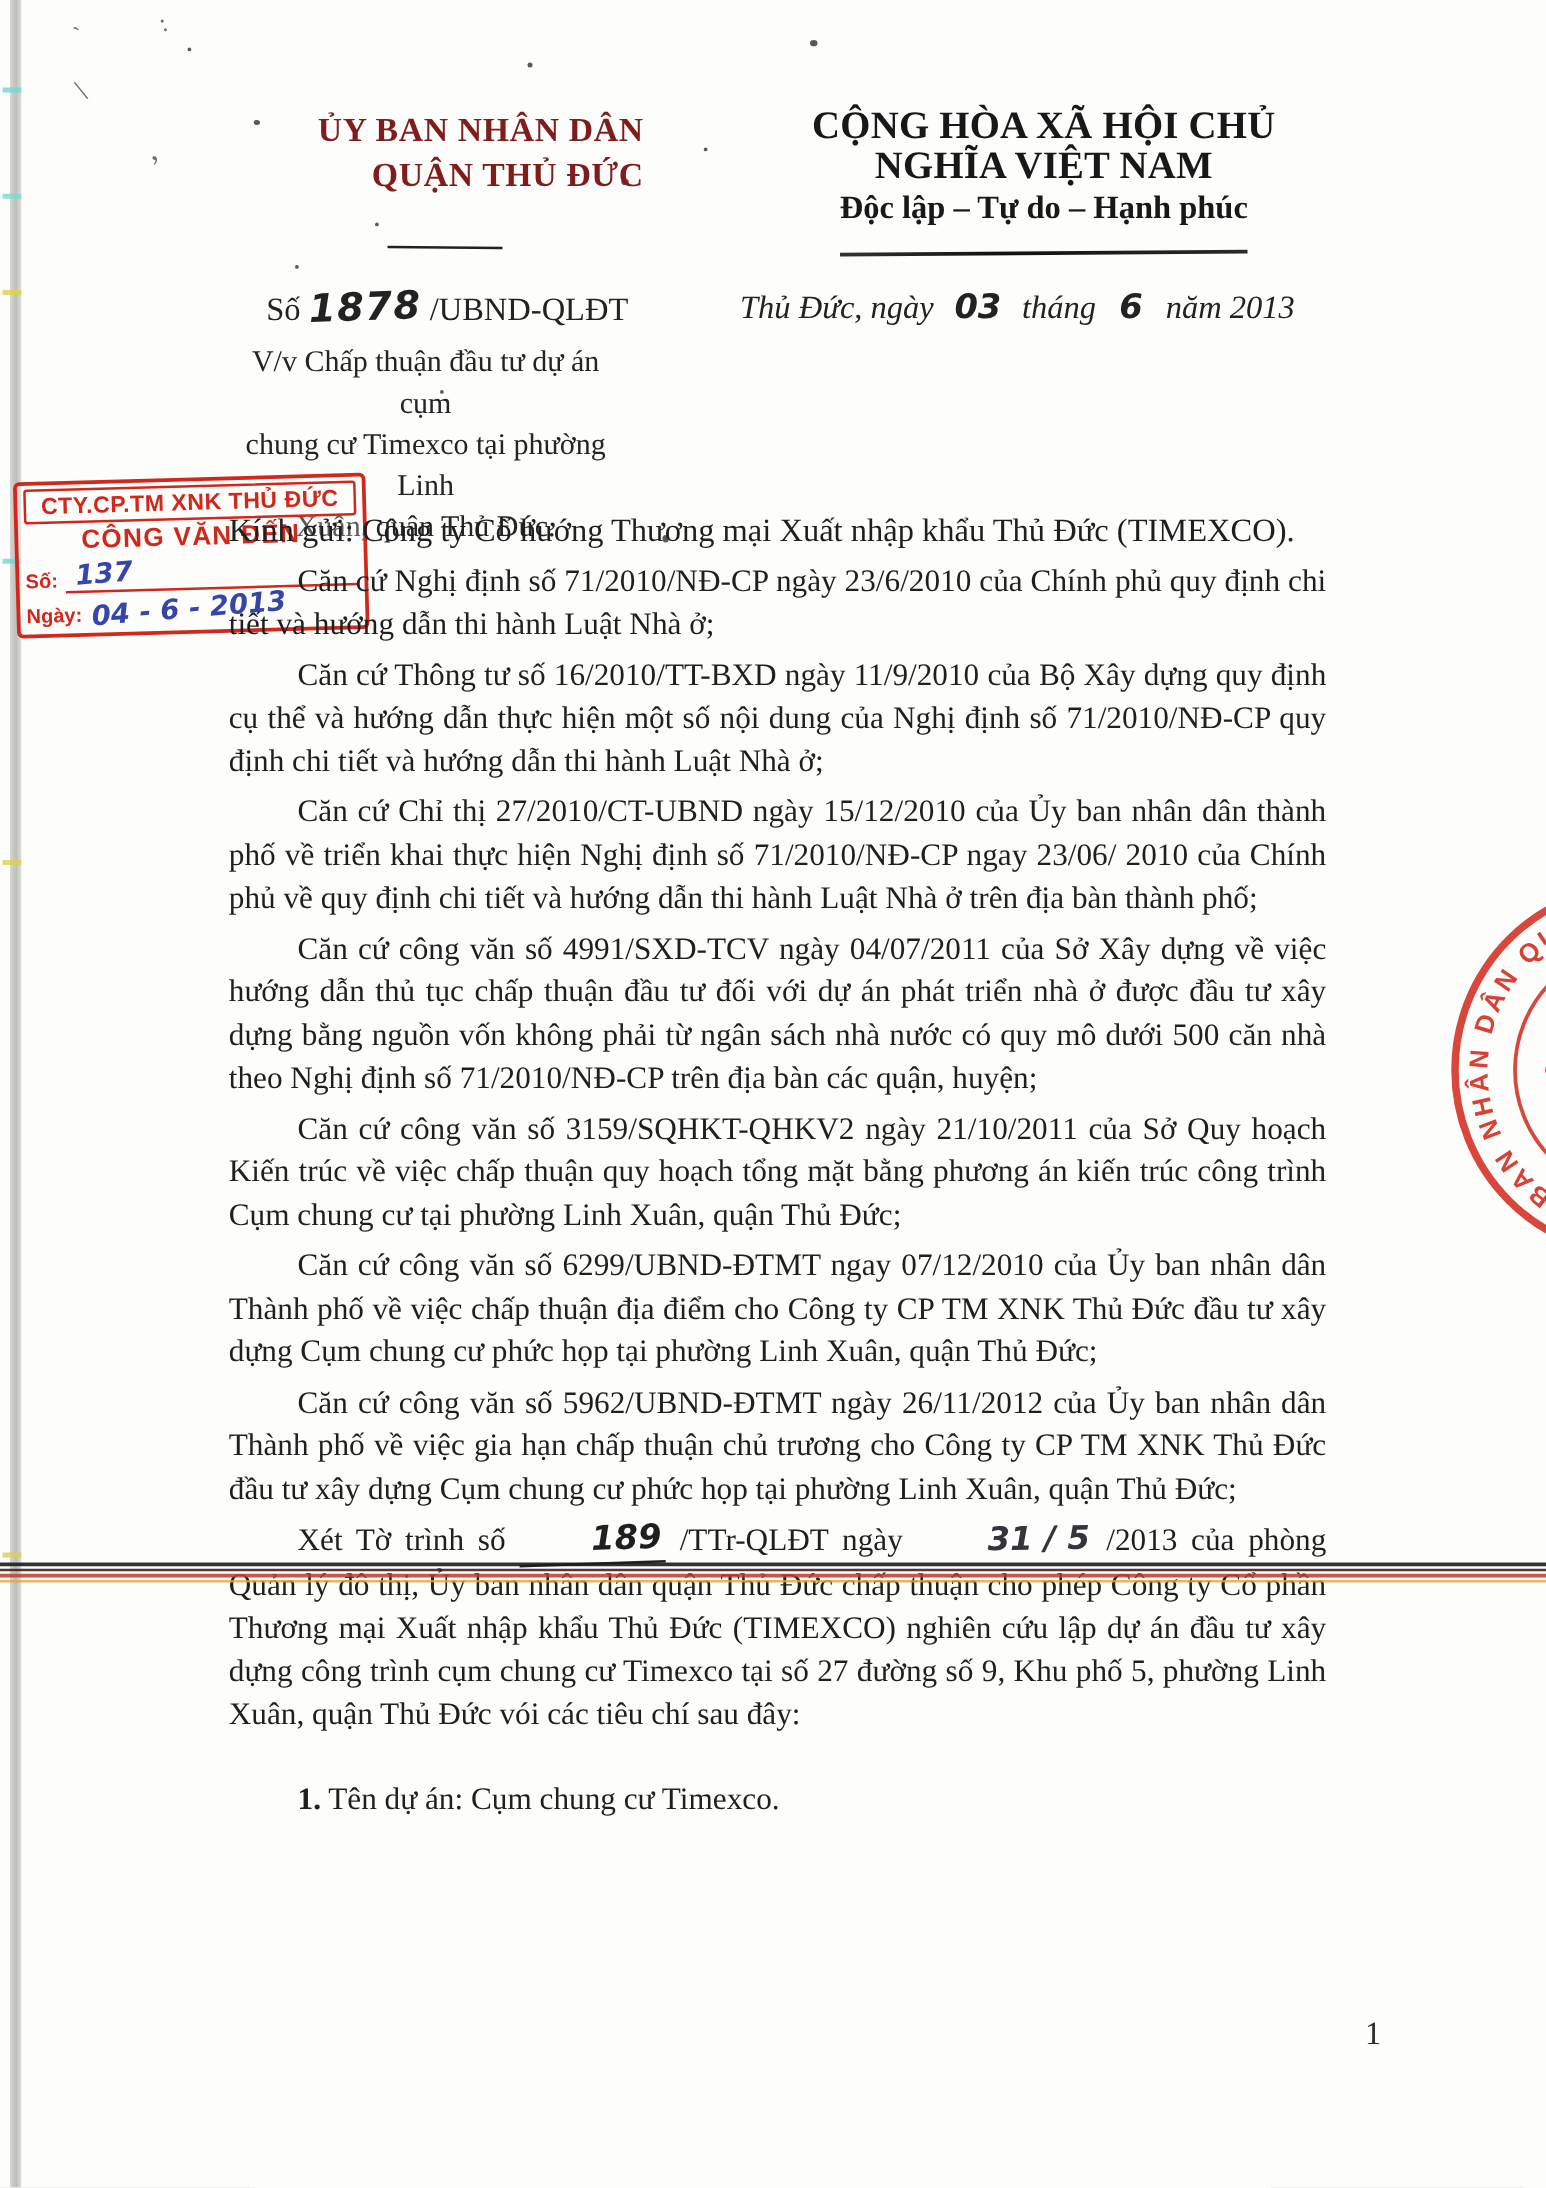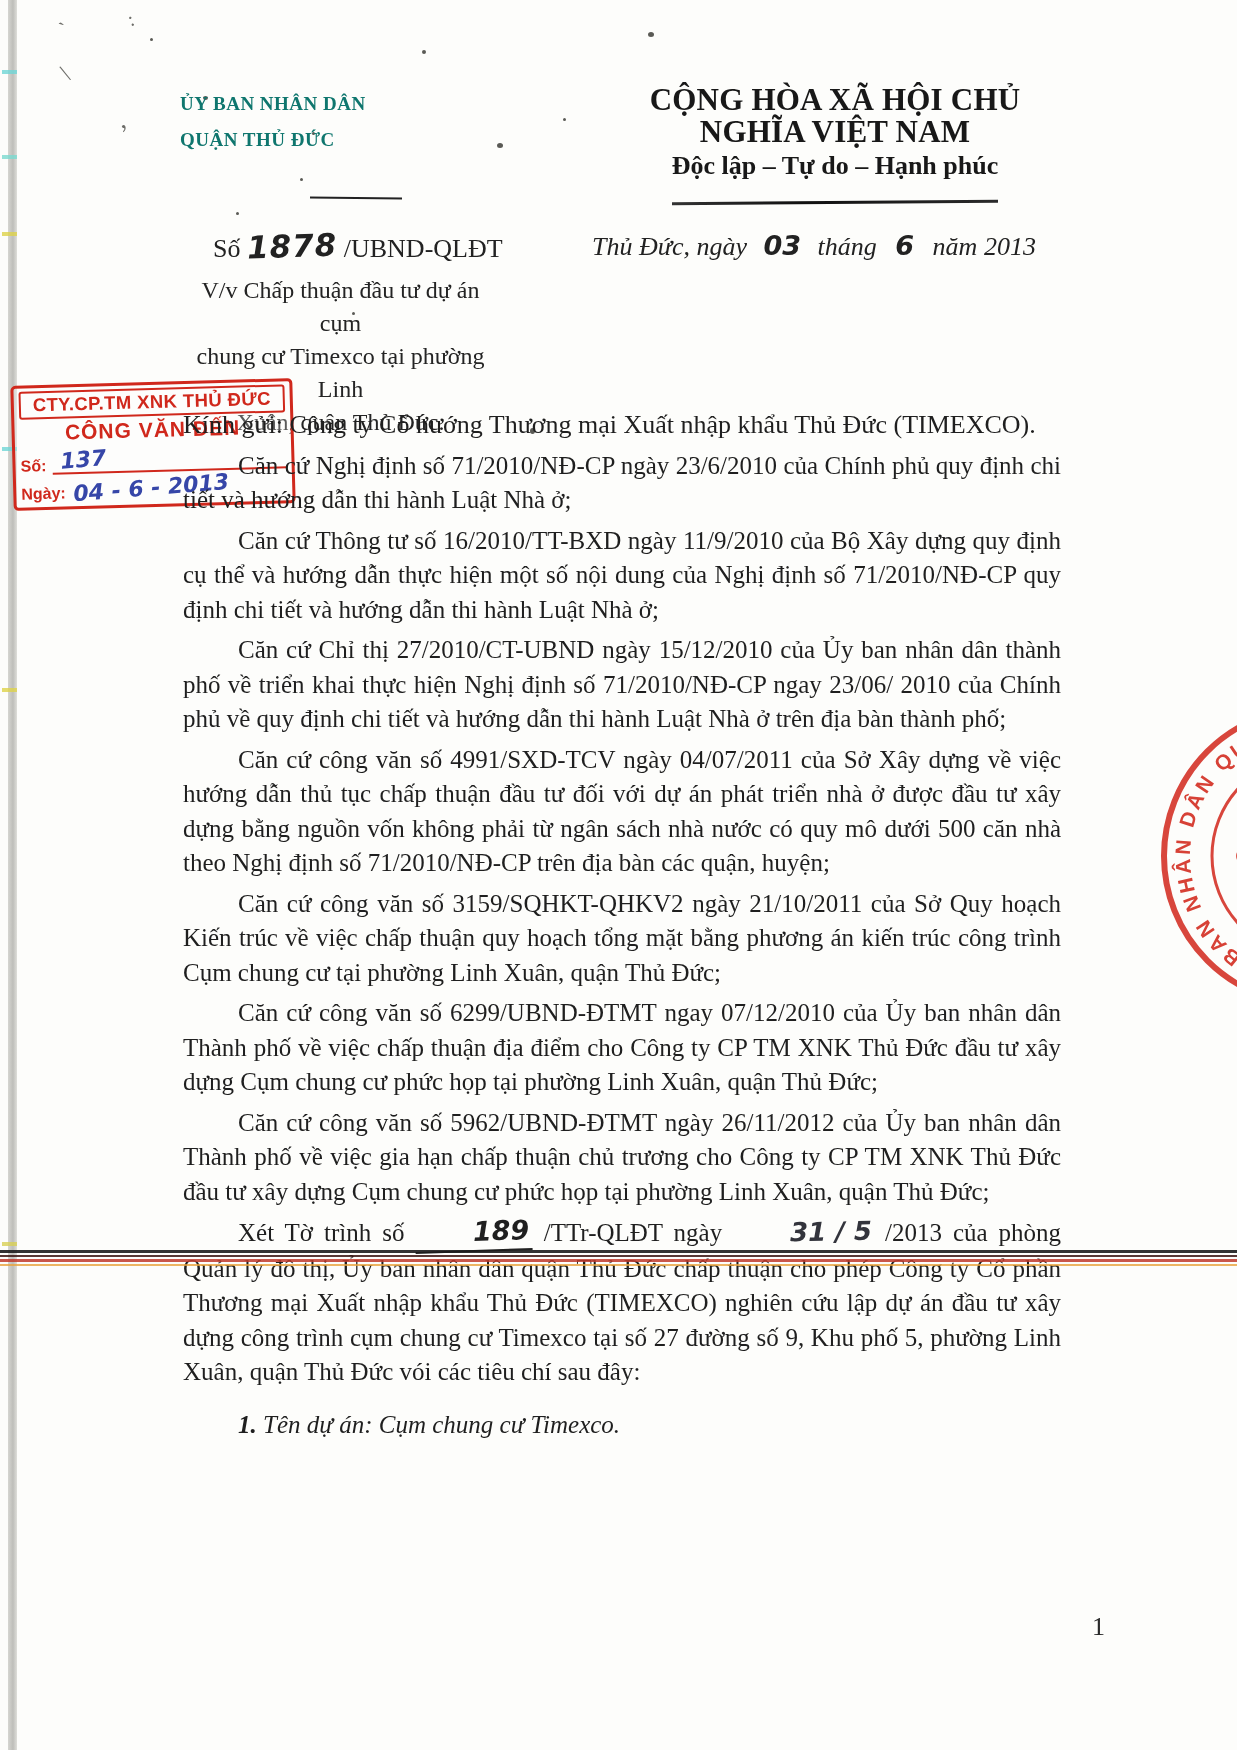--- a/index.html
+++ b/index.html
@@ -9,22 +9,22 @@
     margin:0 auto;
   }
   
   .edge-strip{position:absolute;left:8px;top:0;width:9px;height:100%;
     background:linear-gradient(to right,#cfcfca,#b3b3ae 55%,#d9d9d4);opacity:.85;}
   .edge-tick{position:absolute;left:2px;width:15px;height:4px;opacity:.8;}
   .speck{position:absolute;width:3px;height:3px;border-radius:50%;background:#5a5a55;}
   .squiggle{position:absolute;color:#4a4a45;font-size:20px;transform:rotate(-20deg);opacity:.8;}
 
   
-  .hdr-left{position:absolute;left:180px;top:86px;width:335px;text-align:left;
-    font-weight:bold;font-size:19px;line-height:36px;letter-spacing:.5px;color:#0f766e;}
+  .hdr-left{position:absolute;left:180px;top:86px;width:335px;text-align:right;
+    font-weight:bold;font-size:27px;line-height:36px;letter-spacing:.5px;color:#7f1d1d;}
   .hdr-right{position:absolute;left:600px;top:84px;width:470px;text-align:center;
     font-weight:bold;color:#181818;}
   .hdr-right .l1{font-size:31px;line-height:32px;letter-spacing:.2px;}
   .hdr-right .l2{font-size:26px;line-height:36px;}
   .rule{position:absolute;background:#222;}
   .rule-left{left:310px;top:197px;width:92px;height:2px;transform:rotate(.6deg);}
   .rule-right{left:672px;top:201px;width:326px;height:3px;transform:rotate(-.4deg);
     background:linear-gradient(to right,#333,#111 40%,#2a2a2a);}
 
   
@@ -48,21 +48,21 @@
   .stamp .fld{font-size:16px;font-weight:bold;margin-top:3px;display:flex;align-items:flex-end;}
   .stamp .fld .line{flex:1;border-bottom:2px solid #d0281c;margin-left:6px;}
   .stamp .bluehw{font-family:"DejaVu Sans", sans-serif;font-style:italic;font-weight:600;
     color:#3646a8;font-size:22px;transform:rotate(-3deg);display:inline-block;padding:0 8px;}
 
   
   .body-col{position:absolute;left:183px;top:408px;width:878px;
     font-size:25px;line-height:34.5px;color:#1f1f1f;}
   .recipient{margin:0 0 32px 117px;font-size:26px;}
   .body-col p{margin:0 0 6px 0;text-indent:55px;text-align:justify;}
-  .body-col p.item{margin-top:18px;font-style:italic;}
+  .body-col p.item{margin-top:33px;}
   .bold{font-weight:bold;}
   .hw-inline{font-family:"DejaVu Sans", sans-serif;font-style:italic;font-weight:600;
     font-size:27px;display:inline-block;transform:rotate(-2deg);
     border-bottom:2px solid #222;padding:0 3px;}
   .hw-inline2{font-family:"DejaVu Sans", sans-serif;font-style:italic;font-weight:600;
     font-size:26px;display:inline-block;transform:rotate(-1deg);color:#33343c;padding:0 2px;}
 
   
   .stripe{position:absolute;left:0;width:1237px;z-index:5;}
   .stripe.s1{top:1250px;height:3px;background:#1c1c1c;opacity:.9;}

